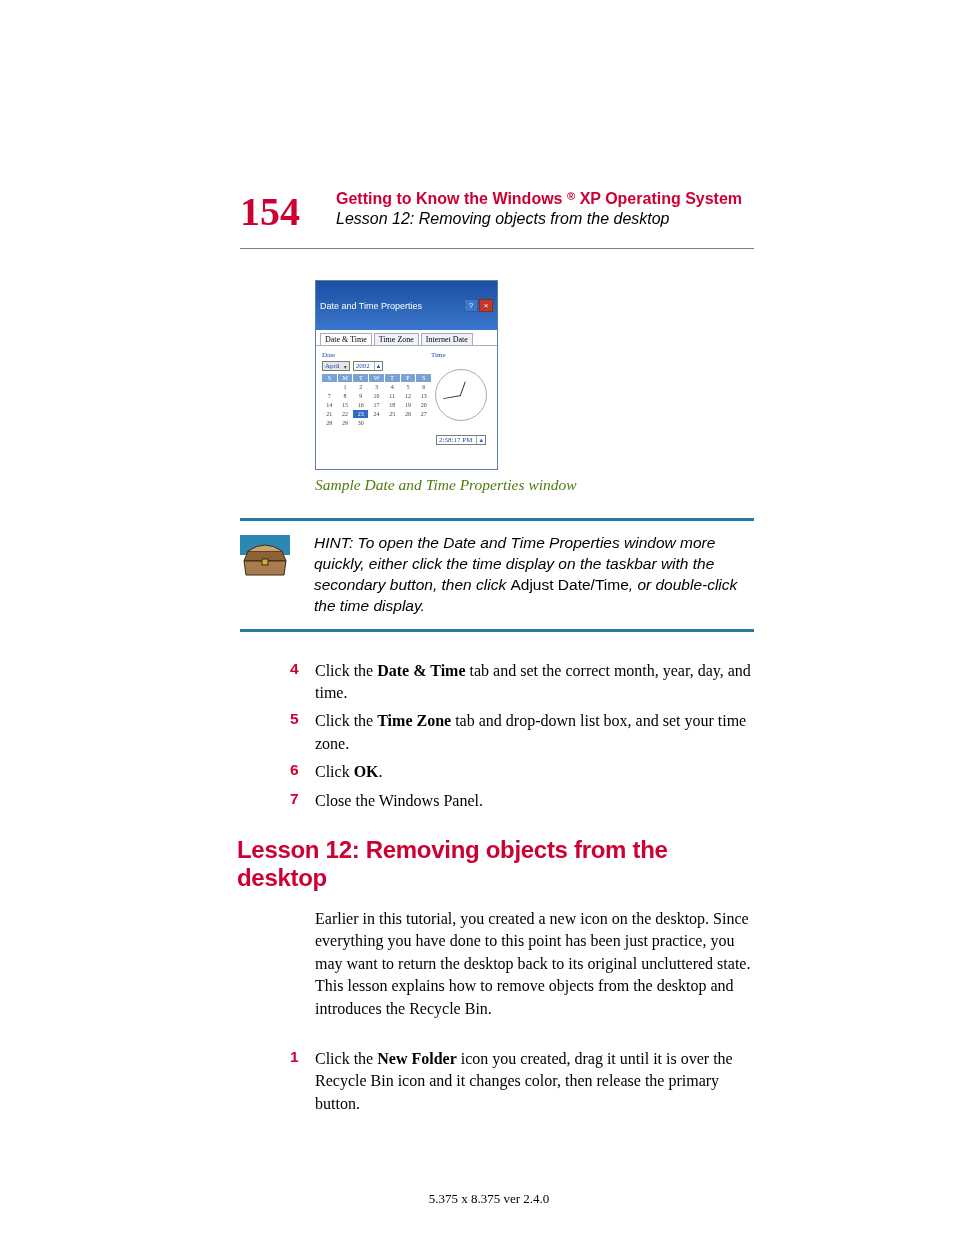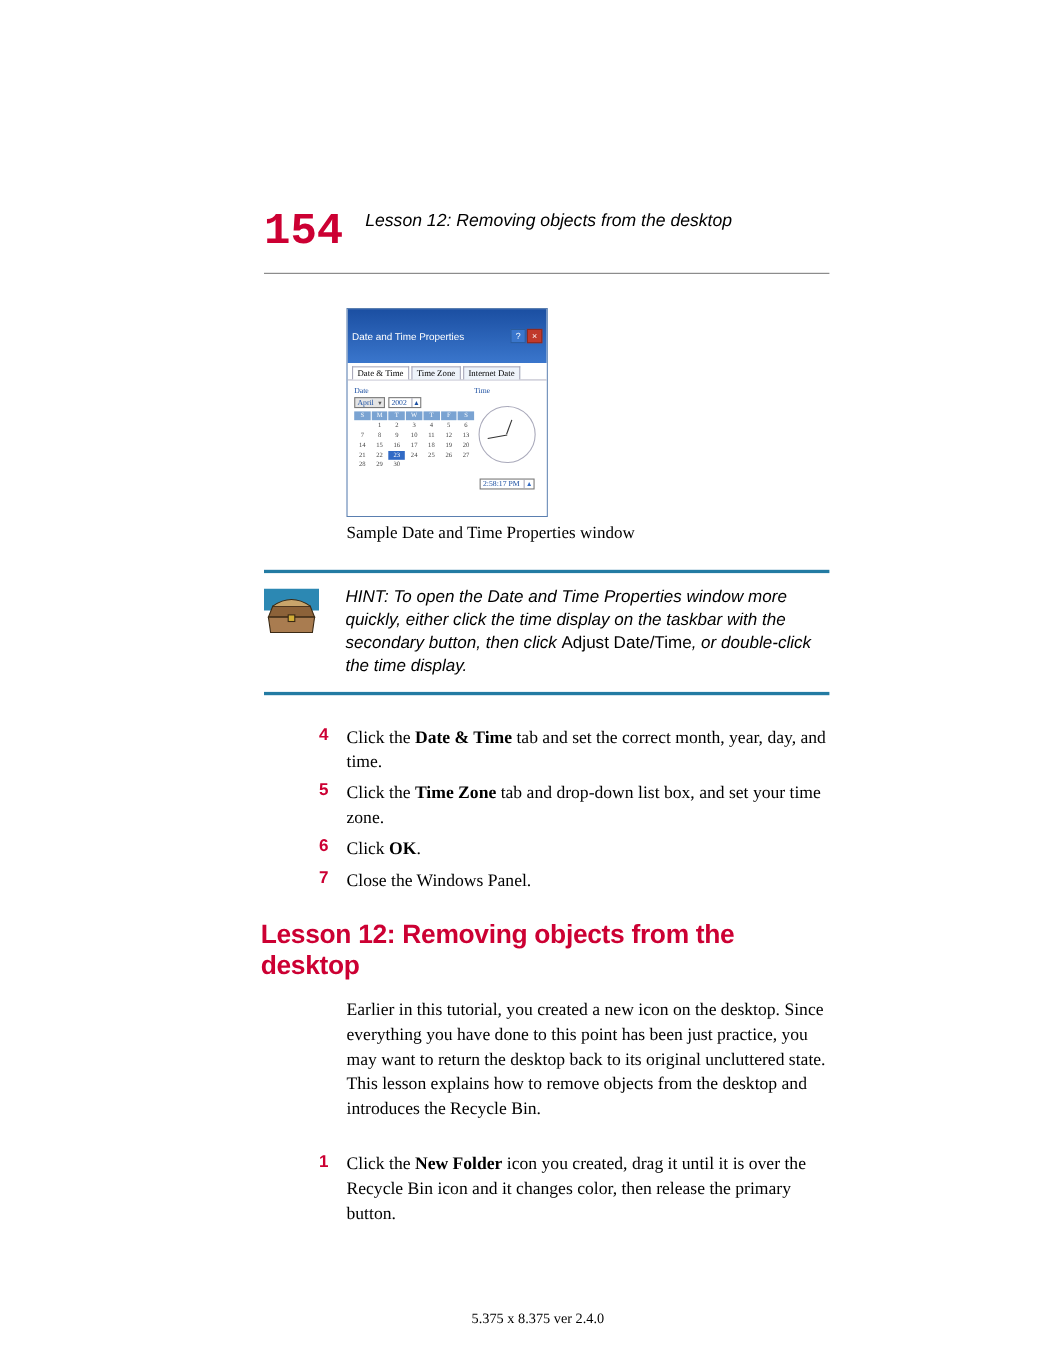--- a/index.html
+++ b/index.html
@@ -1,18 +1,18 @@
 <!DOCTYPE html>
 <html><head>
 <meta charset="utf-8">
 <style>
   html,body{margin:0;padding:0;background:#fff;width:954px;font-family:"Times New Roman",Times,serif;color:#000}
   .page{width:954px;min-height:1235px;position:relative;box-sizing:border-box;padding:190px 200px 0 240px}
   .hdr{position:absolute;top:190px;left:240px;right:200px;display:flex;align-items:flex-start}
-  .pnum{font-family:Liberation Mono, monospace;font-weight:600;font-size:40px;color:#cc0033;line-height:1;margin-right:20px;margin-top:2px}
+  .pnum{font-family:Liberation Serif, serif;font-weight:600;font-size:40px;color:#cc0033;line-height:1;margin-right:36px;margin-top:2px}
   .htxt{font-family:"Helvetica Neue",Helvetica,Arial,sans-serif}
   .chap{font-weight:700;font-size:16px;color:#cc0033}
   .less{font-style:italic;font-size:16px;color:#000;margin-top:2px}
   .rule{position:absolute;left:240px;right:200px;top:248px;height:1px;background:#000;opacity:.5}
   .figwrap{margin-top:90px;margin-left:75px}
   .figure{width:181px;height:188px;border:1px solid #5a7fb0;background:#eef3fa;overflow:hidden}
   .fig-title{background:linear-gradient(#1b4fa2,#3a76cc);color:#fff;font:9px "Tahoma",sans-serif;padding:18px 4px;display:flex;align-items:center;justify-content:space-between}
   .fig-btns{display:flex;gap:1px}
   .fig-bx{width:12px;height:11px;background:#3a76cc;border:1px solid #2a5c9e;color:#fff;font:8px/11px Arial;text-align:center}
   .fig-close{background:#c0392b;border-color:#902a1f}
@@ -34,21 +34,21 @@
   .clock-face{width:50px;height:50px;border:1px solid #aab;border-radius:50%;margin:10px auto;position:relative}
   .hand{position:absolute;left:50%;top:50%;background:#333;transform-origin:top left}
   .hand.h{width:1px;height:14px;transform:rotate(200deg)}
   .hand.m{width:1px;height:18px;transform:rotate(80deg)}
   .fig-time{border:1px solid #7a7a7a;font-size:7px;padding:0 2px;display:inline-flex;align-items:center;margin-top:4px}
   .fig-time::after{content:"▴";border-left:1px solid #aab;margin-left:4px;padding-left:2px;color:#316ac5}
   .fig-tz{font:7px Tahoma;color:#333;padding:2px 6px;background:#fff}
   .fig-ftr{background:#eef3fa;display:flex;justify-content:flex-end;gap:4px;padding:4px 6px;font:8px Tahoma}
   .fig-ftr .btn{border:1px solid #7a7a7a;background:#eef3fa;padding:1px 8px}
   .fig-ftr .dis{color:#999;border-color:#bbb}
-  .caption{color:#000000;font-size:15.5px;margin:6px 0 0 75px}
+  .caption{color:#4d7c0f;font-style:italic;font-size:15.5px;margin:6px 0 0 75px}
   .hint-block{margin:24px 0 0 0;border-top:3px solid #237ba3;border-bottom:3px solid #237ba3;padding:12px 0;display:flex;align-items:flex-start}
   .hint-icon{width:50px;height:44px;margin:2px 24px 0 0;flex:none}
   .hint-text{font-family:"Helvetica Neue",Helvetica,Arial,sans-serif;font-style:italic;font-size:15.5px;line-height:1.35;font-weight:400;color:#000}
   .hint-text .upright{font-style:normal}
   ol.steps{margin:28px 0 0 0;padding:0;list-style:none}
   ol.steps>li{display:flex;margin:6px 0;align-items:flex-start}
   ol.steps>li .num{color:#cc0033;font-family:"Helvetica Neue",Helvetica,Arial,sans-serif;font-weight:700;font-size:15.5px;width:75px;flex:none;text-align:left;padding-left:50px;box-sizing:border-box}
   ol.steps>li .txt{font-size:16px;line-height:1.4}
   h2.lesson{font-family:"Helvetica Neue",Helvetica,Arial,sans-serif;font-weight:600;color:#cc0033;font-size:24px;margin:24px 0 12px -3px;letter-spacing:-0.3px}
   .para{margin-left:75px;font-size:16px;line-height:1.4}
@@ -56,20 +56,23 @@
   .reg{font-size:.7em;vertical-align:top}
 </style>
 </head>
 <body>
 
 <div class="page">
 
   <div class="hdr">
     <div class="pnum">154</div>
     <div class="htxt">
+      <div class="chap">
+        <span>Getting to Know the Windows </span><span class="reg">®</span><span> XP Operating System</span>
+      </div>
       <div class="less">Lesson 12: Removing objects from the desktop</div>
     </div>
   </div>
   <div class="rule"></div>
 
   <div class="figwrap">
     <div class="figure">
       <div class="fig-title">
         <span>Date and Time Properties</span>
         <span class="fig-btns">

